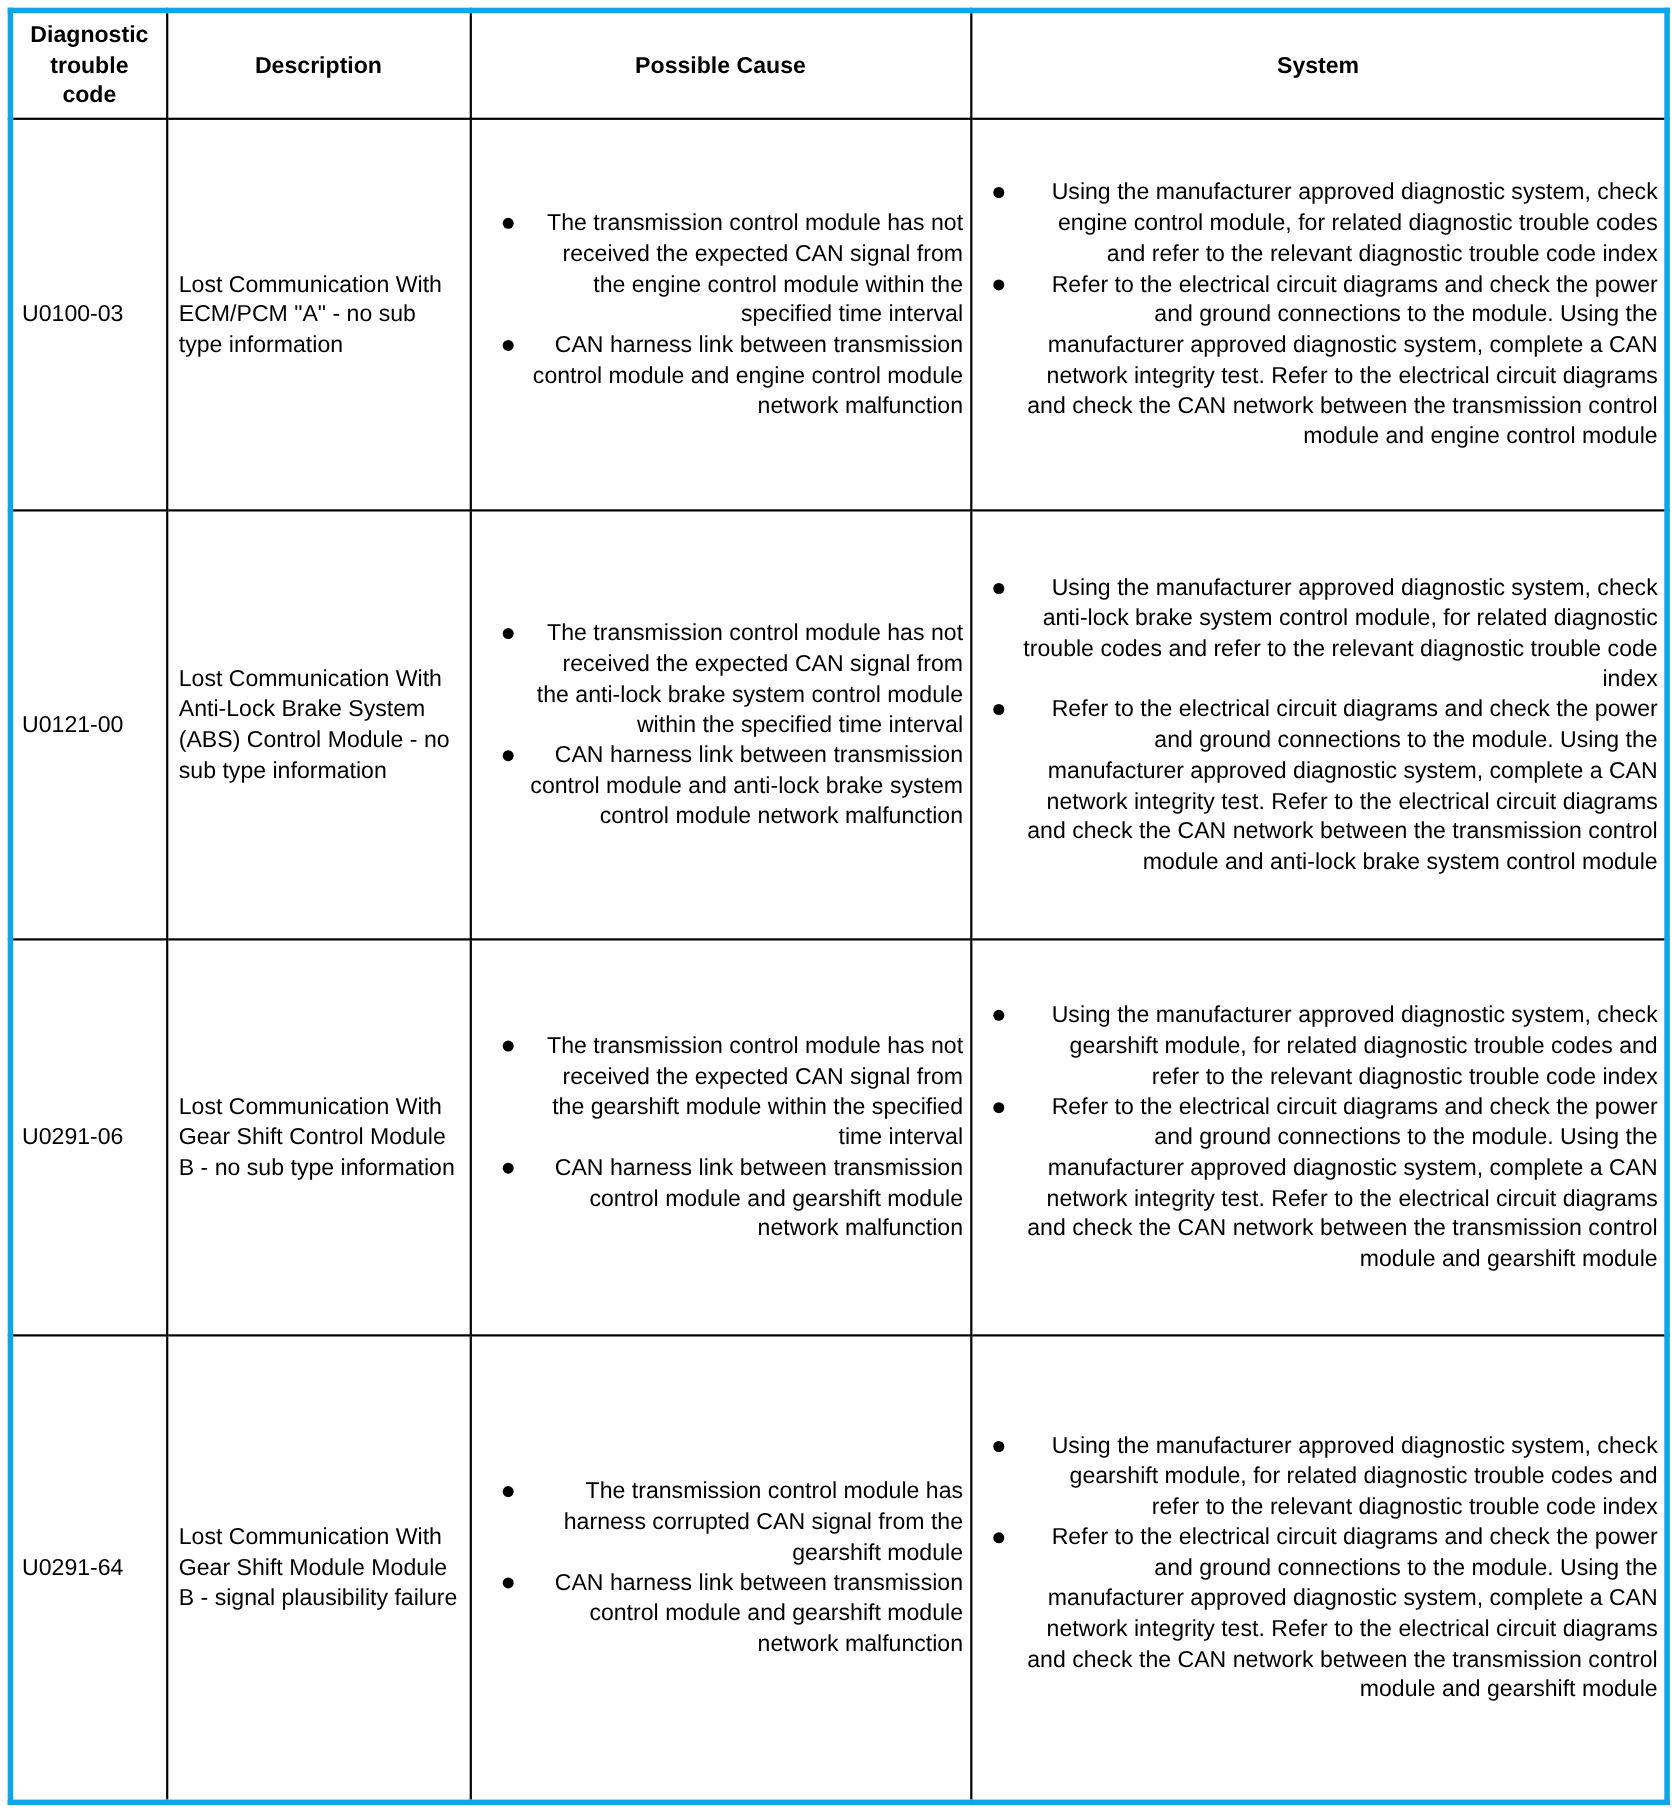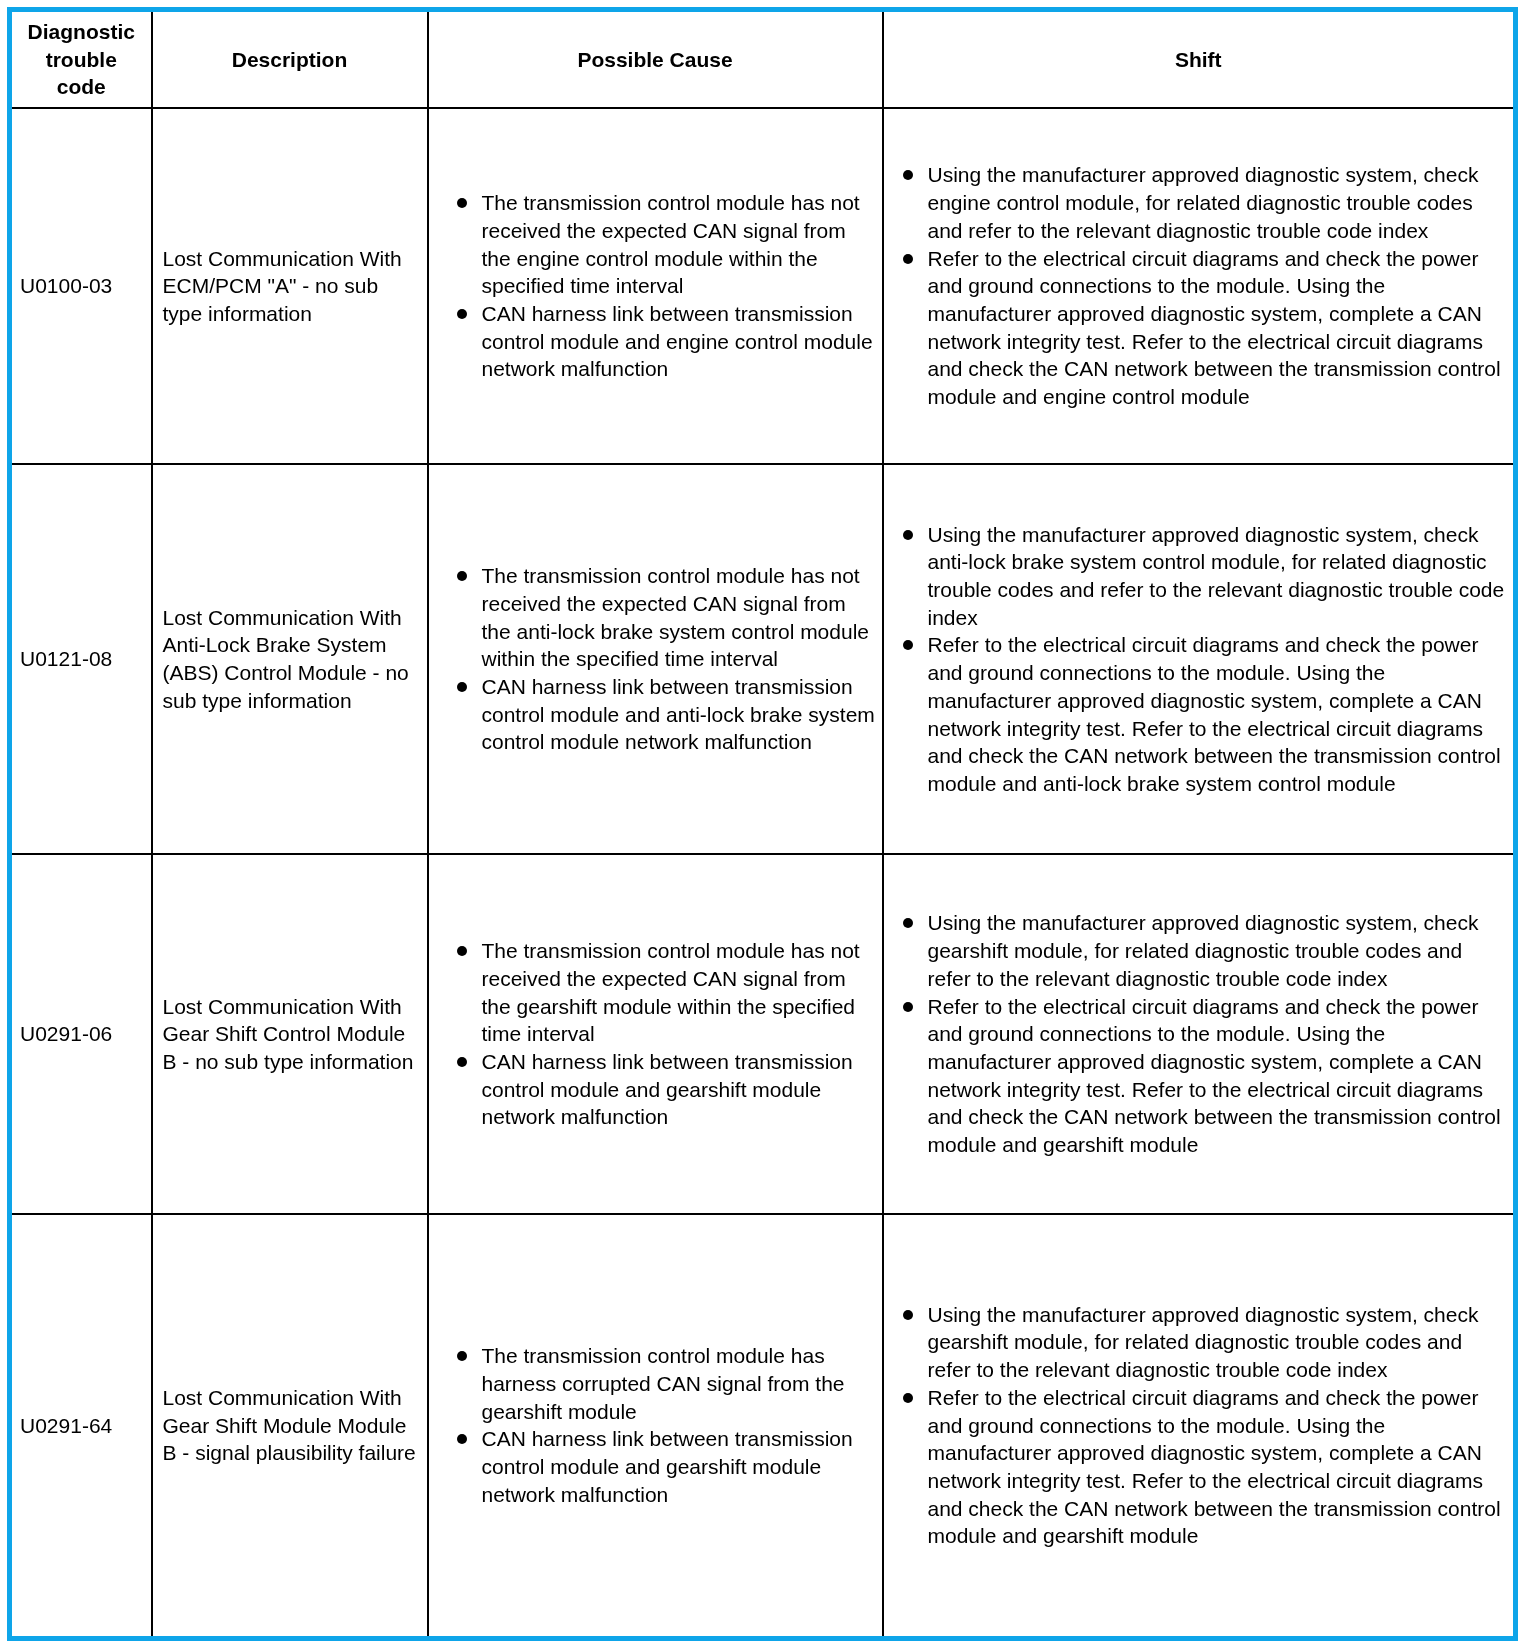--- a/index.html
+++ b/index.html
@@ -56,20 +56,21 @@
     vertical-align: top;
   }
   ul.bullets {
     margin: 0;
     padding: 0;
     list-style: none;
   }
   ul.bullets li {
     position: relative;
     padding-left: 34px;
+    text-align: right;
   }
   ul.bullets li::before {
     content: "";
     position: absolute;
     left: 9px;
     top: 9px;
     width: 10px;
     height: 10px;
     border-radius: 50%;
     background: #000000;
@@ -88,21 +89,21 @@
       <col class="c-code">
       <col class="c-desc">
       <col class="c-cause">
       <col class="c-action">
     </colgroup>
     <thead>
       <tr>
         <th>Diagnostic trouble code</th>
         <th>Description</th>
         <th>Possible Cause</th>
-        <th>Shift</th>
+        <th>System</th>
       </tr>
     </thead>
     <tbody>
 
       <tr class="row-1">
         <td class="code-cell">U0100-03</td>
         <td class="desc-cell">Lost Communication With ECM/PCM "A" - no sub type information</td>
         <td class="cause-cell">
           <ul class="bullets">
             <li>The transmission control module has not received the expected CAN signal from the engine control module within the specified time interval</li>
@@ -111,21 +112,21 @@
         </td>
         <td class="action-cell">
           <ul class="bullets">
             <li>Using the manufacturer approved diagnostic system, check engine control module, for related diagnostic trouble codes and refer to the relevant diagnostic trouble code index</li>
             <li>Refer to the electrical circuit diagrams and check the power and ground connections to the module. Using the manufacturer approved diagnostic system, complete a CAN network integrity test. Refer to the electrical circuit diagrams and check the CAN network between the transmission control module and engine control module</li>
           </ul>
         </td>
       </tr>
 
       <tr class="row-2">
-        <td class="code-cell">U0121-08</td>
+        <td class="code-cell">U0121-00</td>
         <td class="desc-cell">Lost Communication With Anti-Lock Brake System (ABS) Control Module - no sub type information</td>
         <td class="cause-cell">
           <ul class="bullets">
             <li>The transmission control module has not received the expected CAN signal from the anti-lock brake system control module within the specified time interval</li>
             <li>CAN harness link between transmission control module and anti-lock brake system control module network malfunction</li>
           </ul>
         </td>
         <td class="action-cell">
           <ul class="bullets">
             <li>Using the manufacturer approved diagnostic system, check anti-lock brake system control module, for related diagnostic trouble codes and refer to the relevant diagnostic trouble code index</li>

